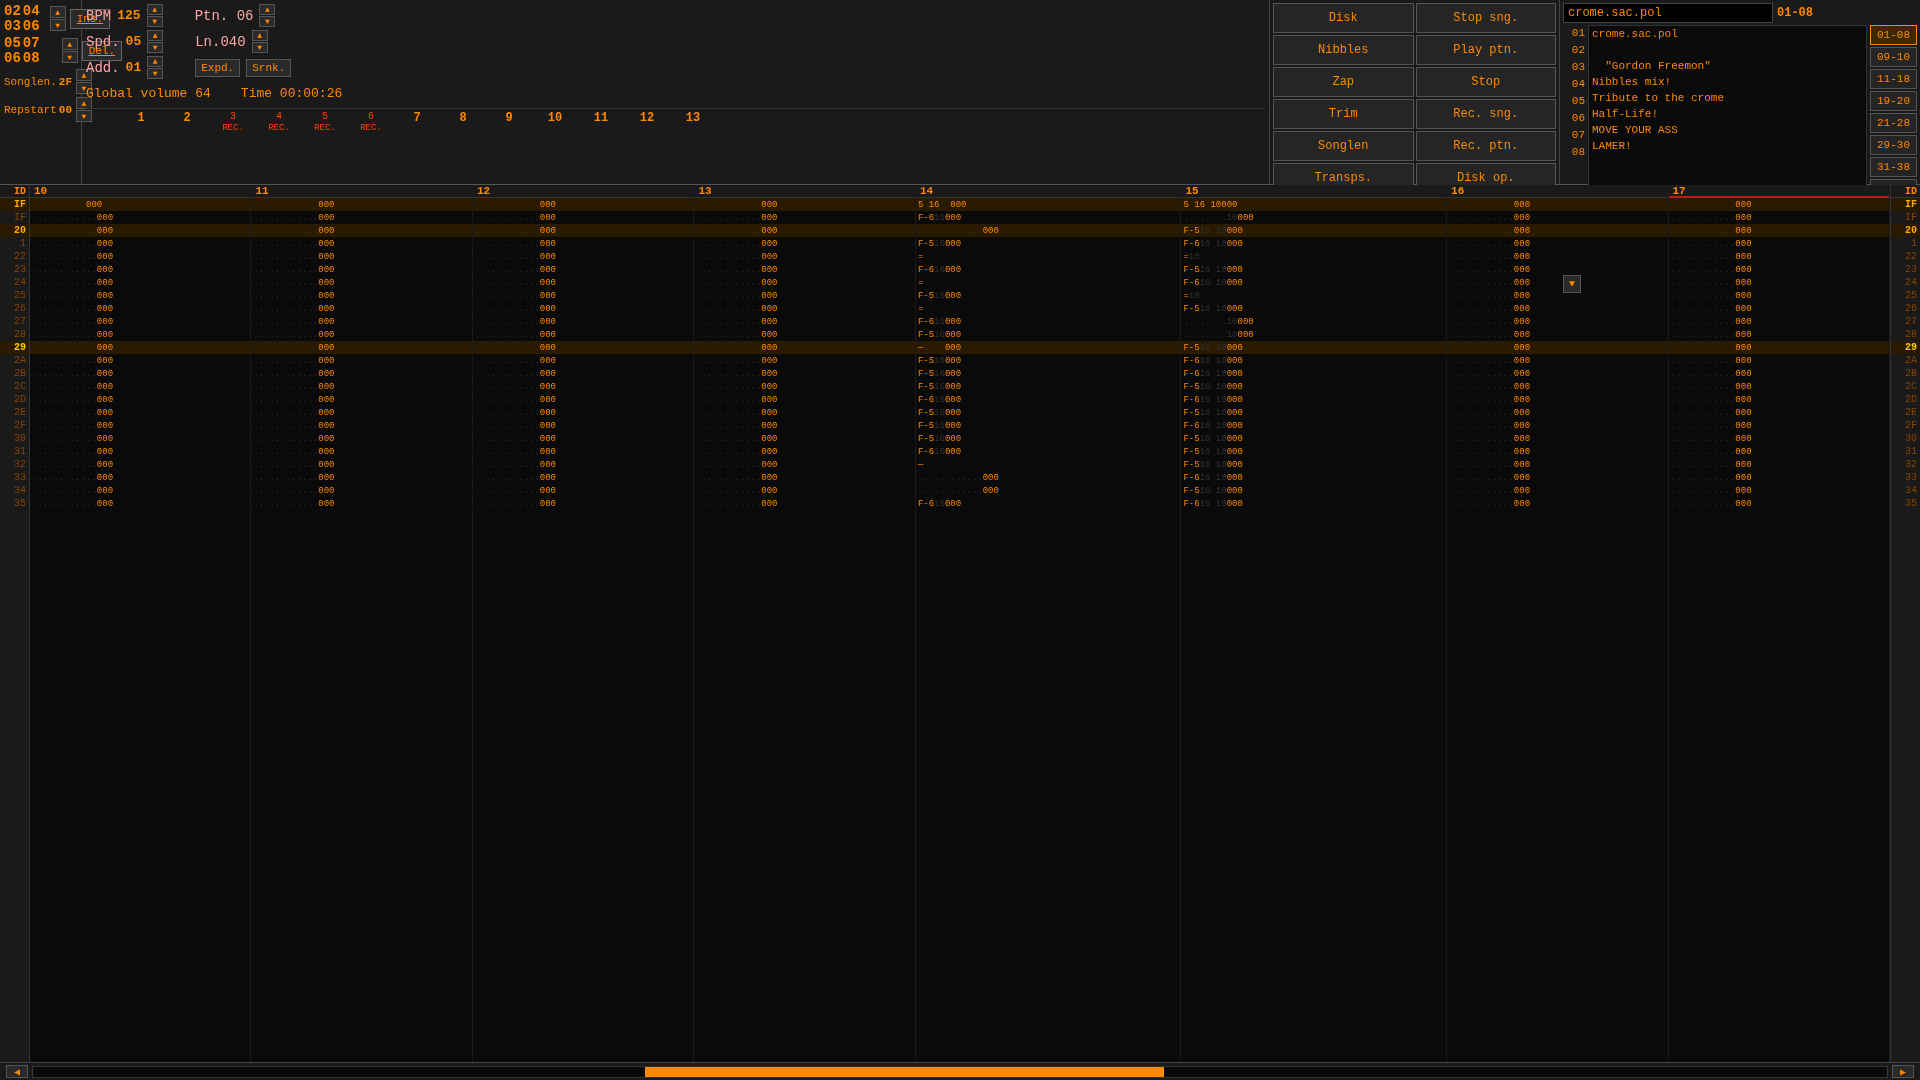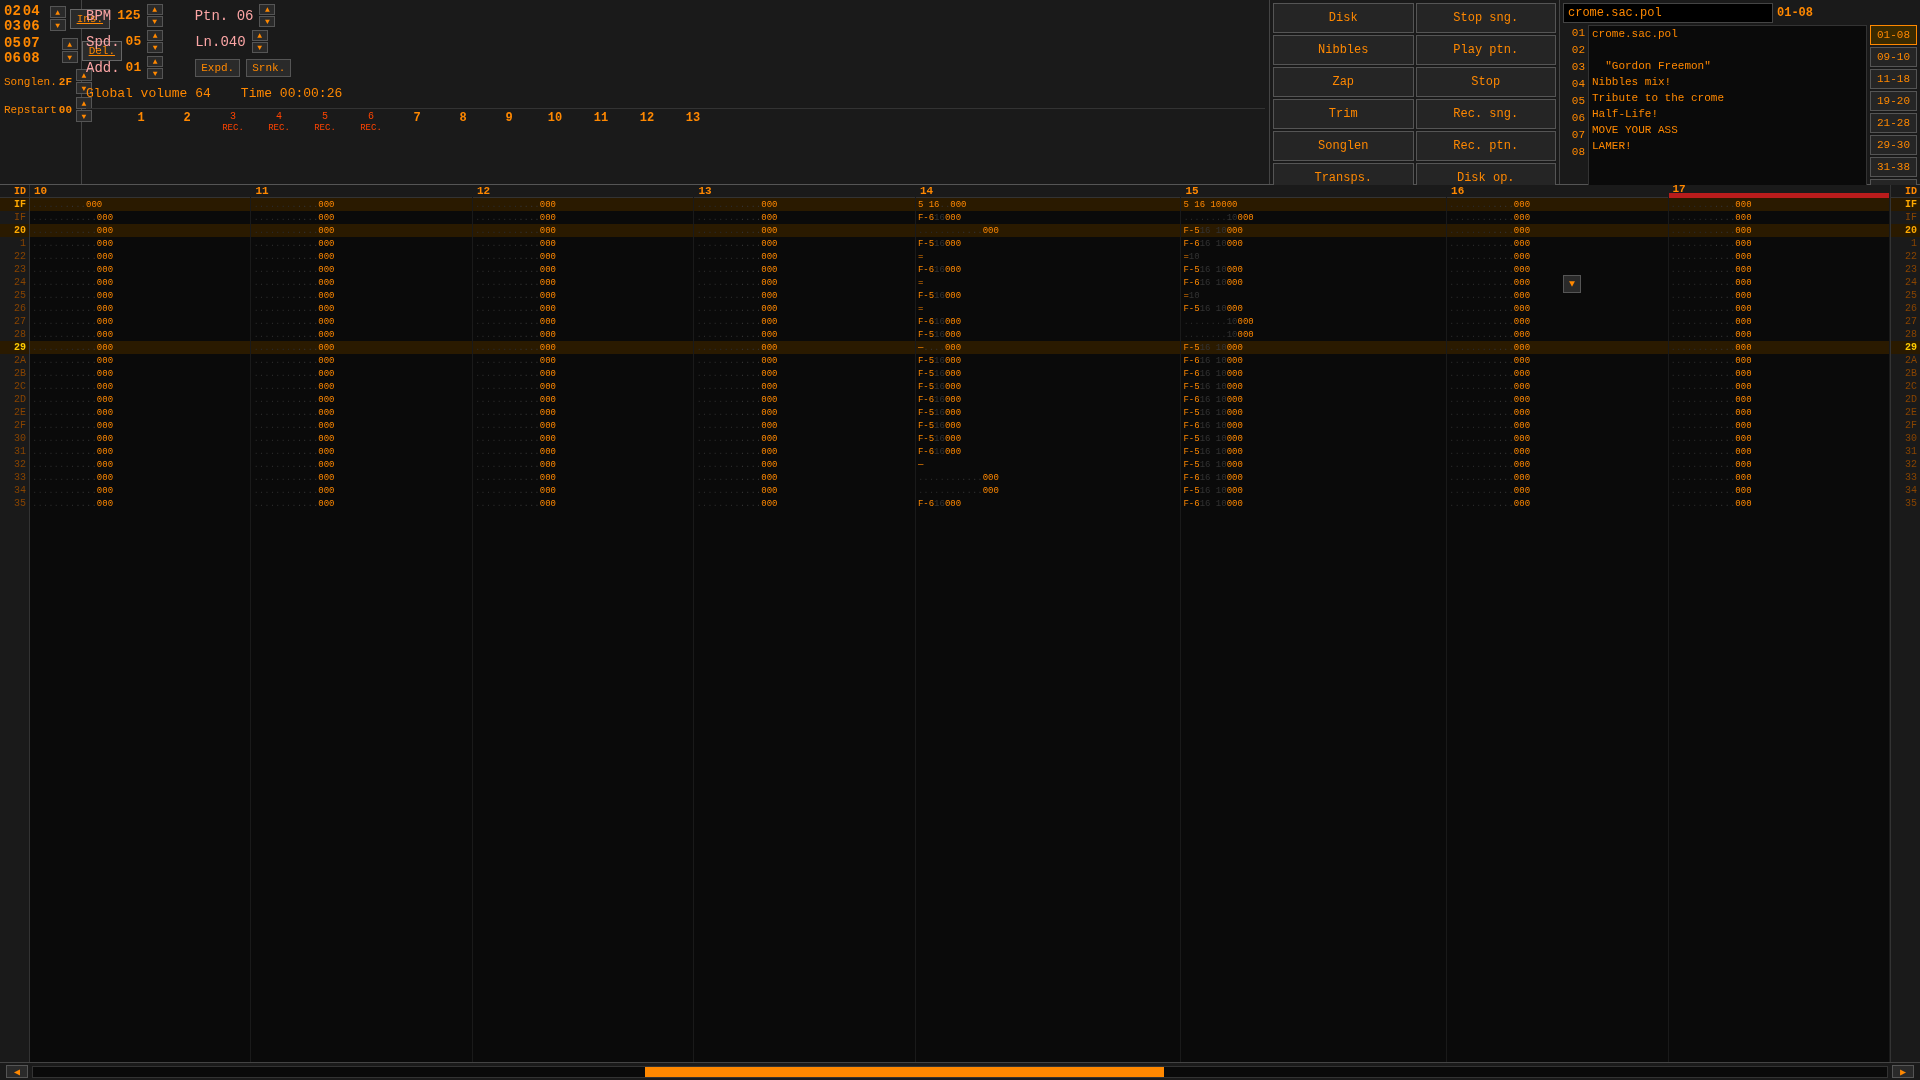--- a/index.html
+++ b/index.html
@@ -1495,21 +1495,21 @@
             <span class="nums">000</span>
           </div>
         <div class="p-row">
             <span class="dots">........</span>
             <span style="color:#333;"> .... </span>
             <span class="nums">000</span>
           </div>
       </div>
 
       <div class="pattern-col" style="flex:1;border-right:1px solid #1a1a1a;overflow:hidden;">
-        <div style="height:13px;background:#1a1a1a;border-bottom:5px solid #b91c1c;display:flex;align-items:center;padding-left:4px;color:#ff8800;font-size:11px;font-weight:bold;">17</div>
+        <div style="height:13px;background:#1a1a1a;border-bottom:2px solid #b91c1c;display:flex;align-items:center;padding-left:4px;color:#ff8800;font-size:11px;font-weight:bold;">17</div>
         <div class="p-row hl">
             <span class="dots">........</span>
             <span style="color:#333;"> .... </span>
             <span class="nums">000</span>
           </div>
         <div class="p-row">
             <span class="dots">........</span>
             <span style="color:#333;"> .... </span>
             <span class="nums">000</span>
           </div>

